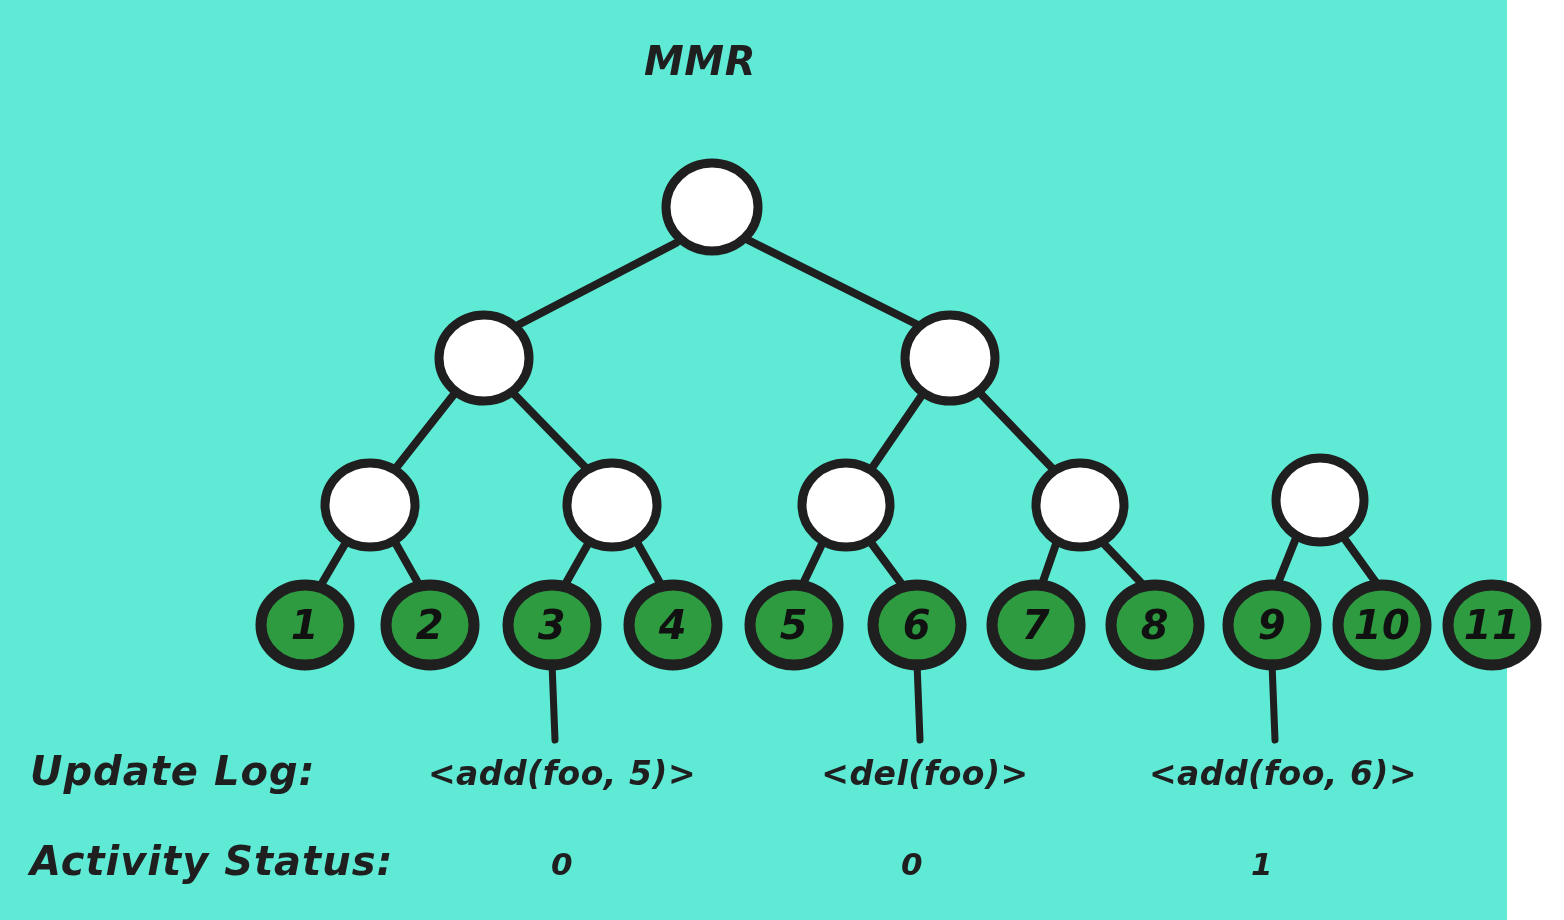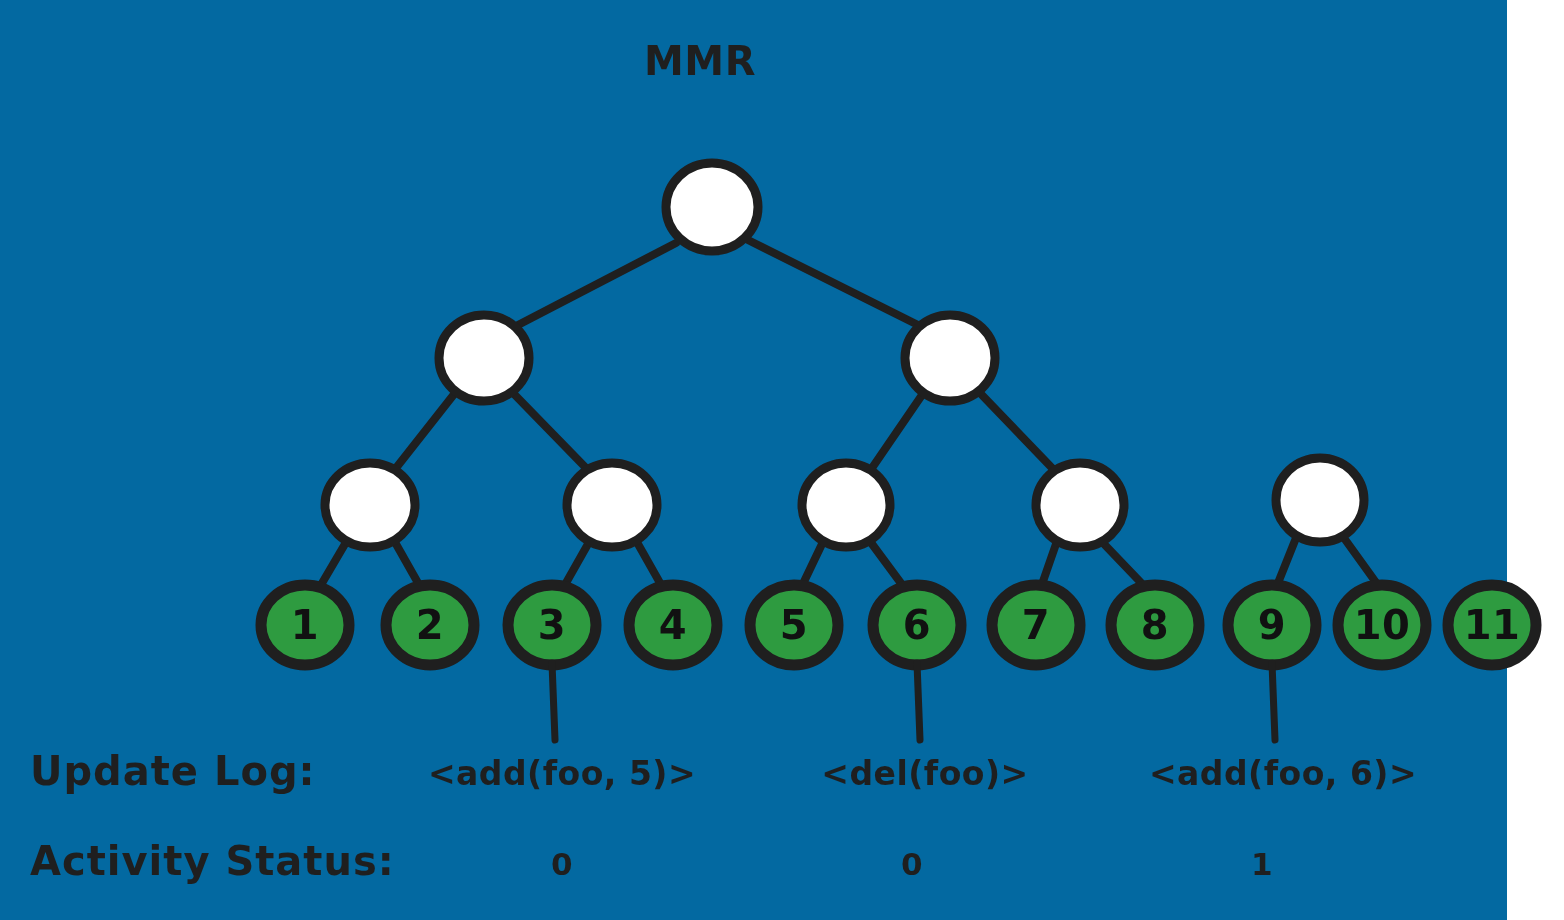--- a/index.html
+++ b/index.html
@@ -10,21 +10,22 @@
   body {
     width: 1564px;
     height: 920px;
     overflow: hidden;
     font-family: "DejaVu Sans", sans-serif;
   }
   #stage {
     position: relative;
     width: 1507px;
     height: 920px;
-    background: #0369a1;
+    background: #5eead4;
+    font-style: italic;
   }
   #diagram {
     position: absolute;
     top: 0;
     left: 0;
     width: 1564px;
     height: 920px;
   }
   .hand-text {
     font-family: "DejaVu Sans", sans-serif;

